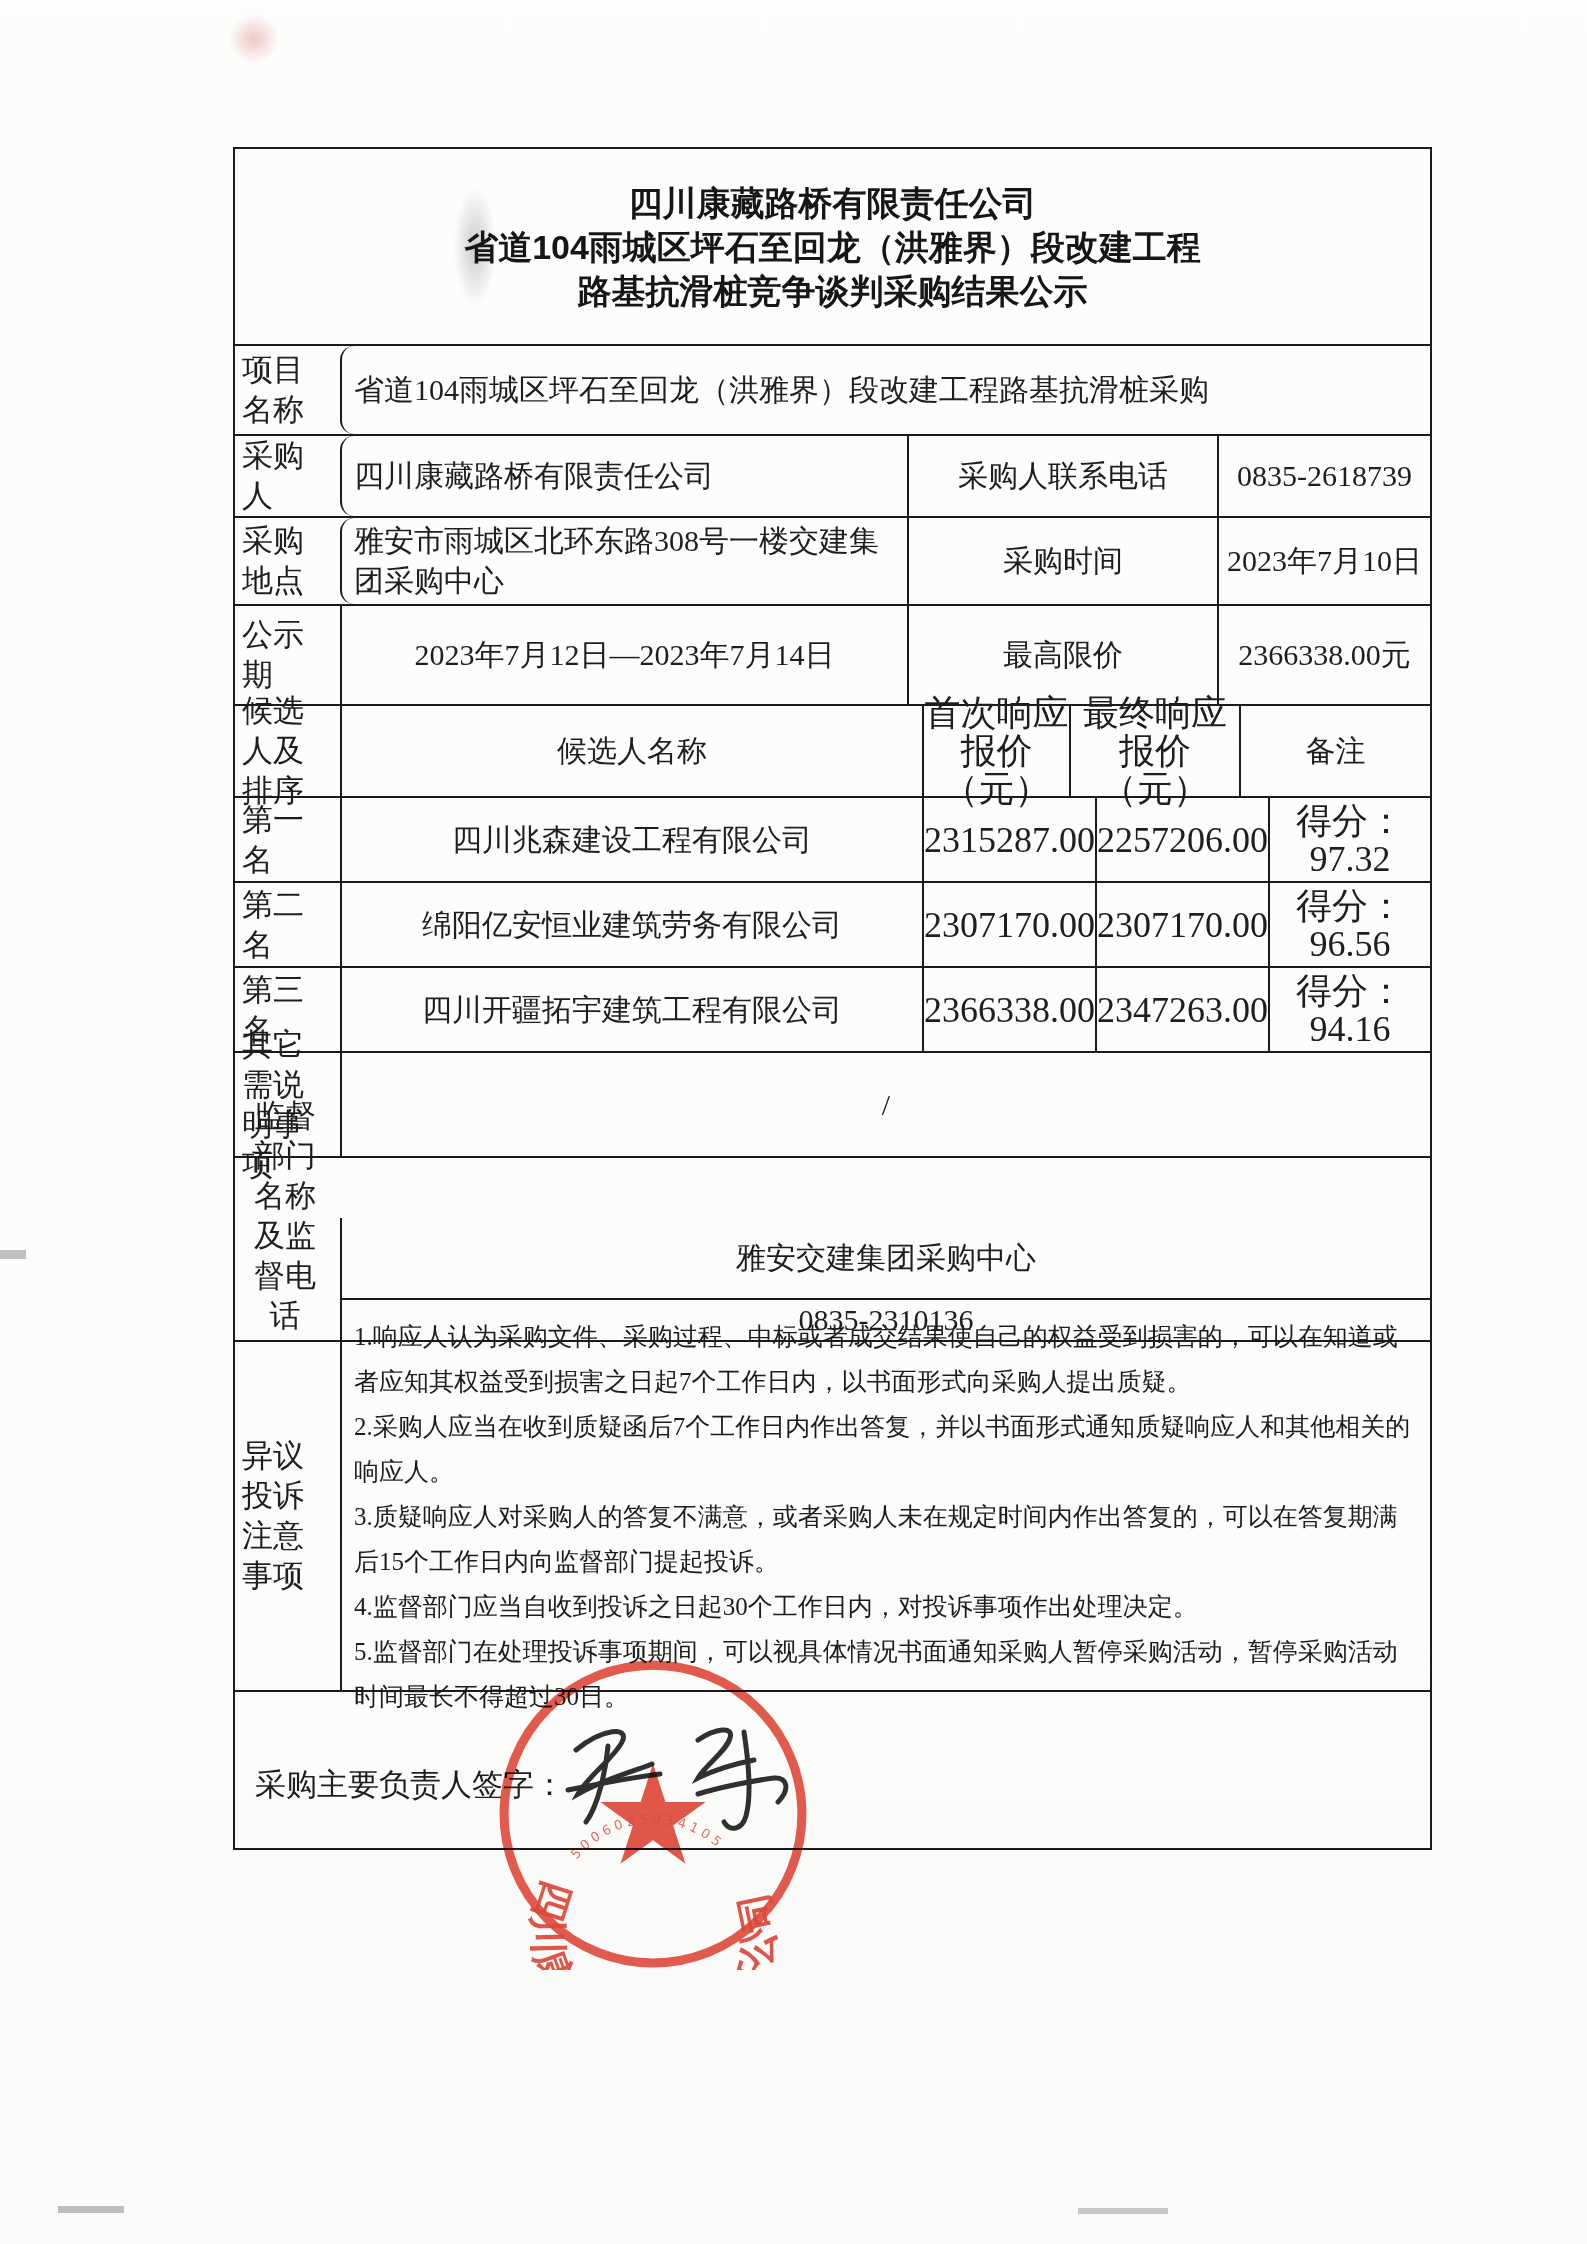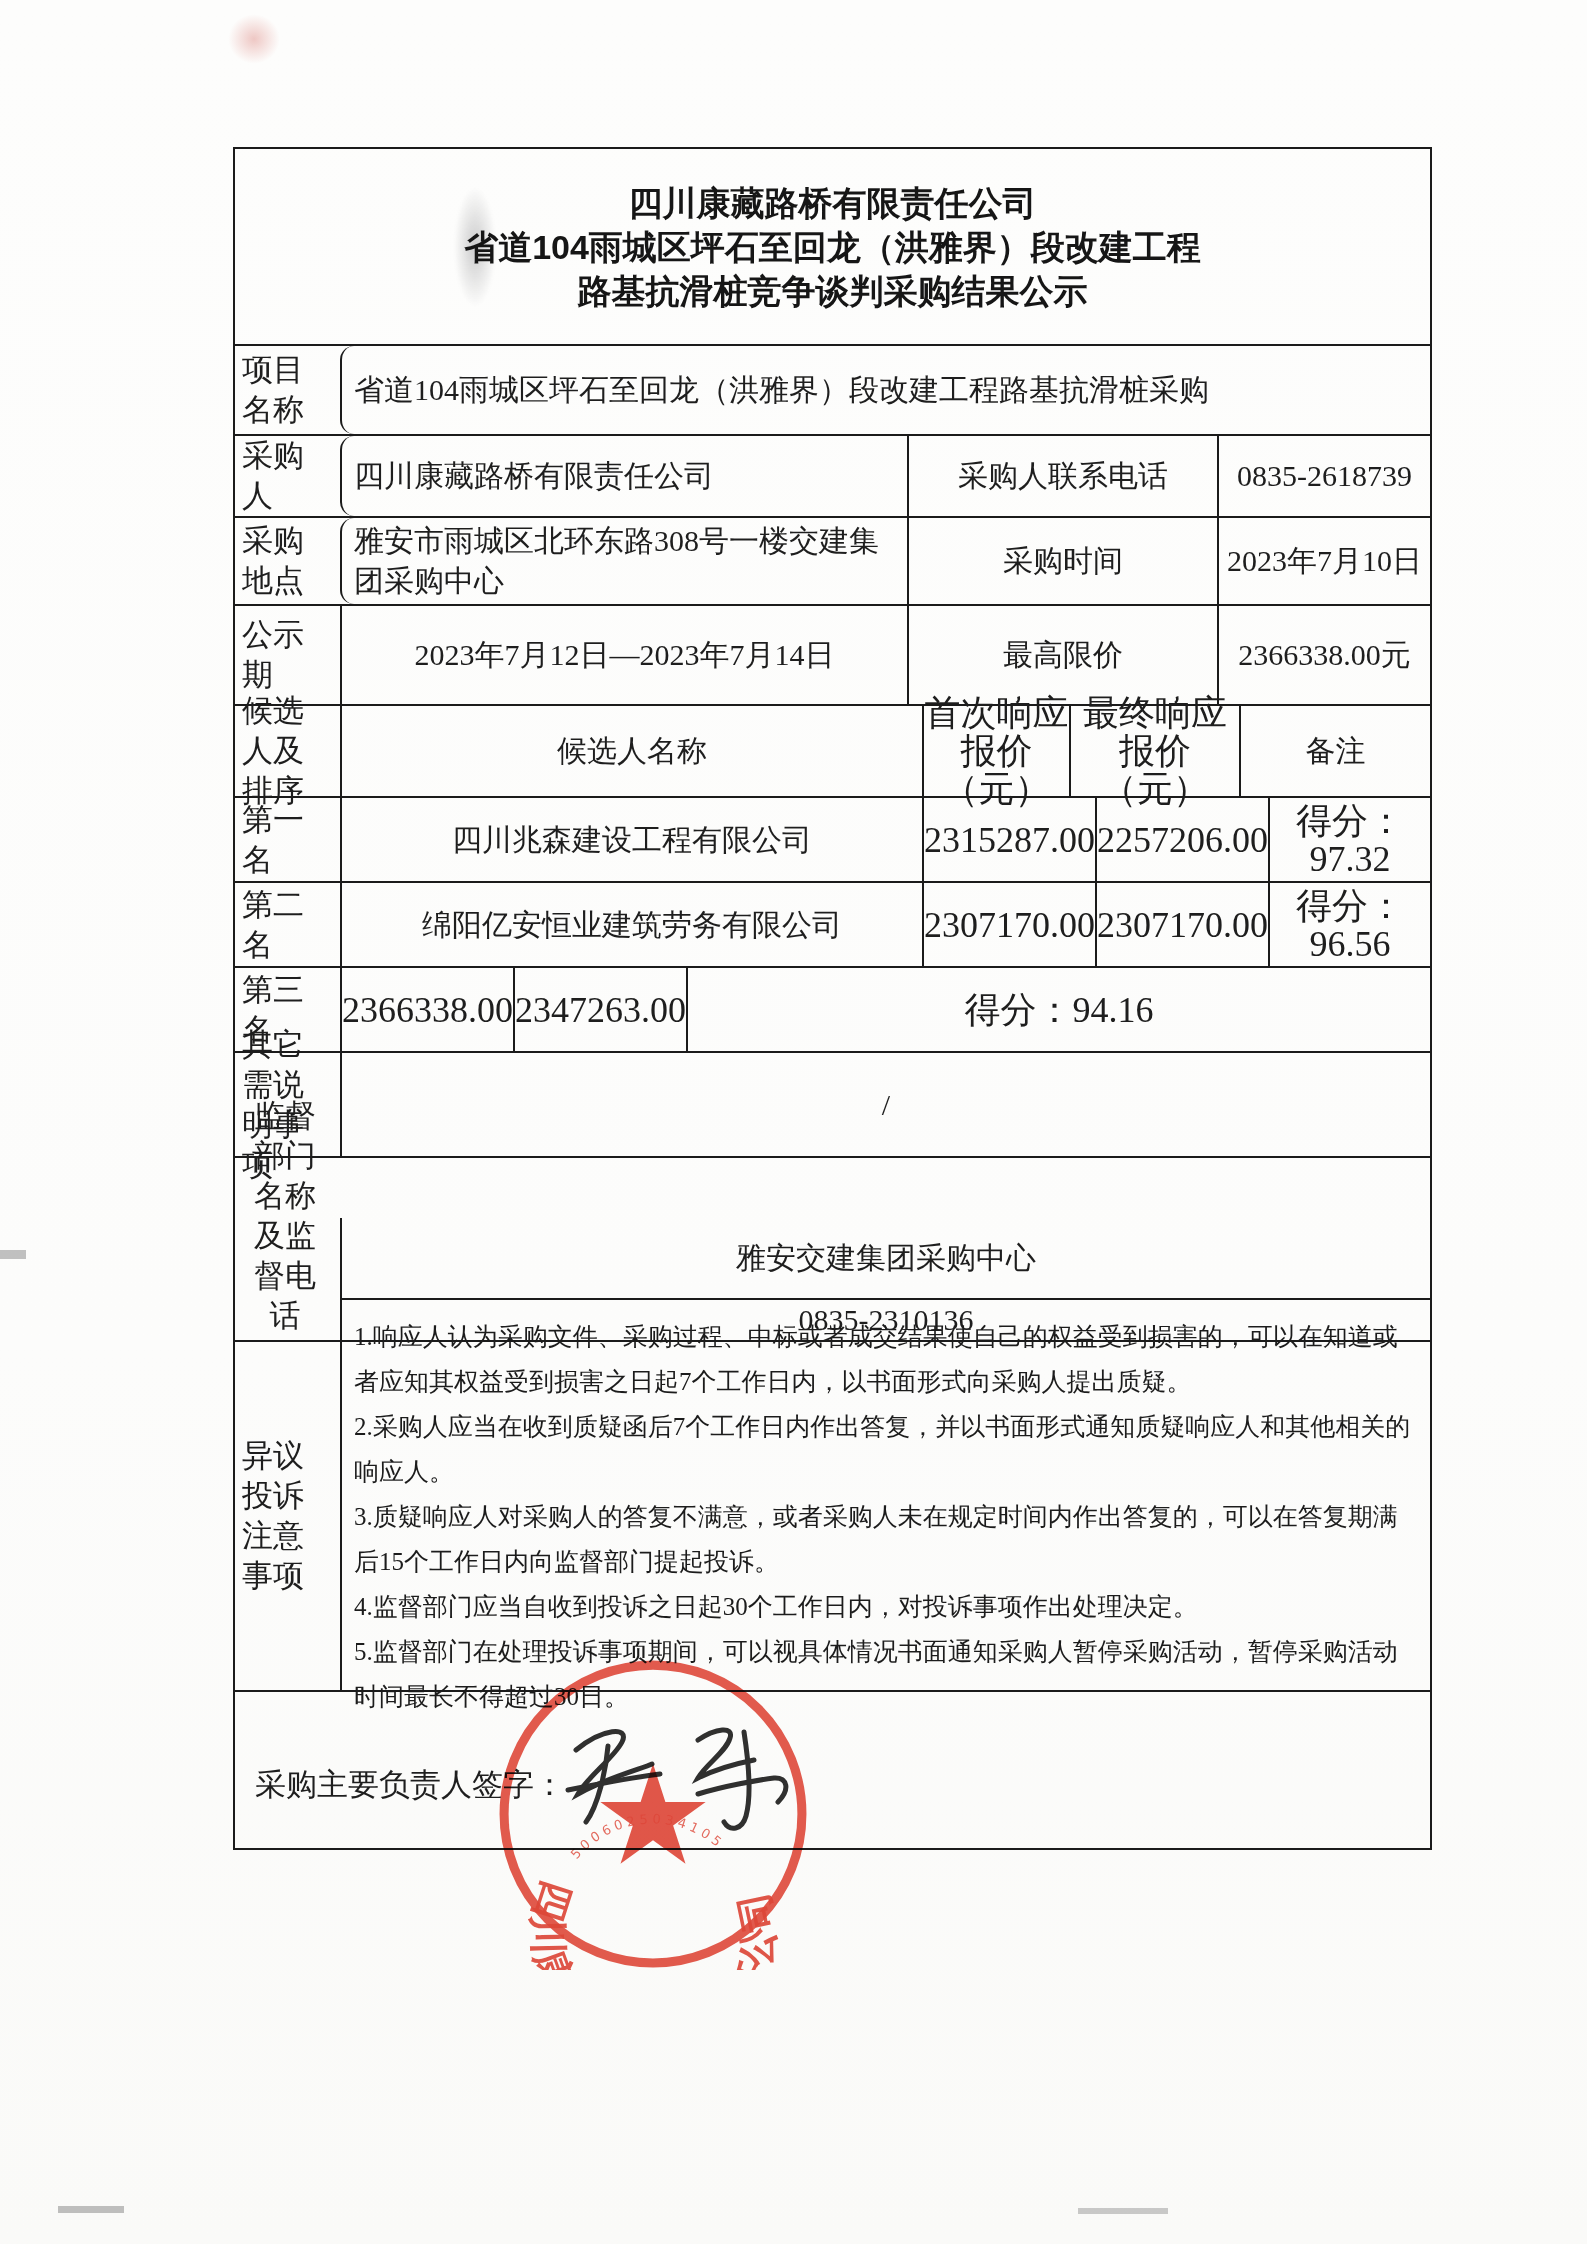--- a/index.html
+++ b/index.html
@@ -143,20 +143,21 @@
     </div>
     <div class="tr r-cand">
       <div class="td label-cell">第二名</div>
       <div class="td c-name center fs30">绵阳亿安恒业建筑劳务有限公司</div>
       <div class="td c-first center fs29">2307170.00</div>
       <div class="td c-final center fs29">2307170.00</div>
       <div class="td fill center fs29">得分：96.56</div>
     </div>
     <div class="tr r-cand">
       <div class="td label-cell">第三名</div>
+      <div class="td c-name center fs30">四川开疆拓宇建筑工程有限公司</div>
       <div class="td c-first center fs29">2366338.00</div>
       <div class="td c-final center fs29">2347263.00</div>
       <div class="td fill center fs29">得分：94.16</div>
     </div>
 
     <div class="tr r-other">
       <div class="td label-cell">其它需说明事项</div>
       <div class="td fill center fs30">/</div>
     </div>
 

